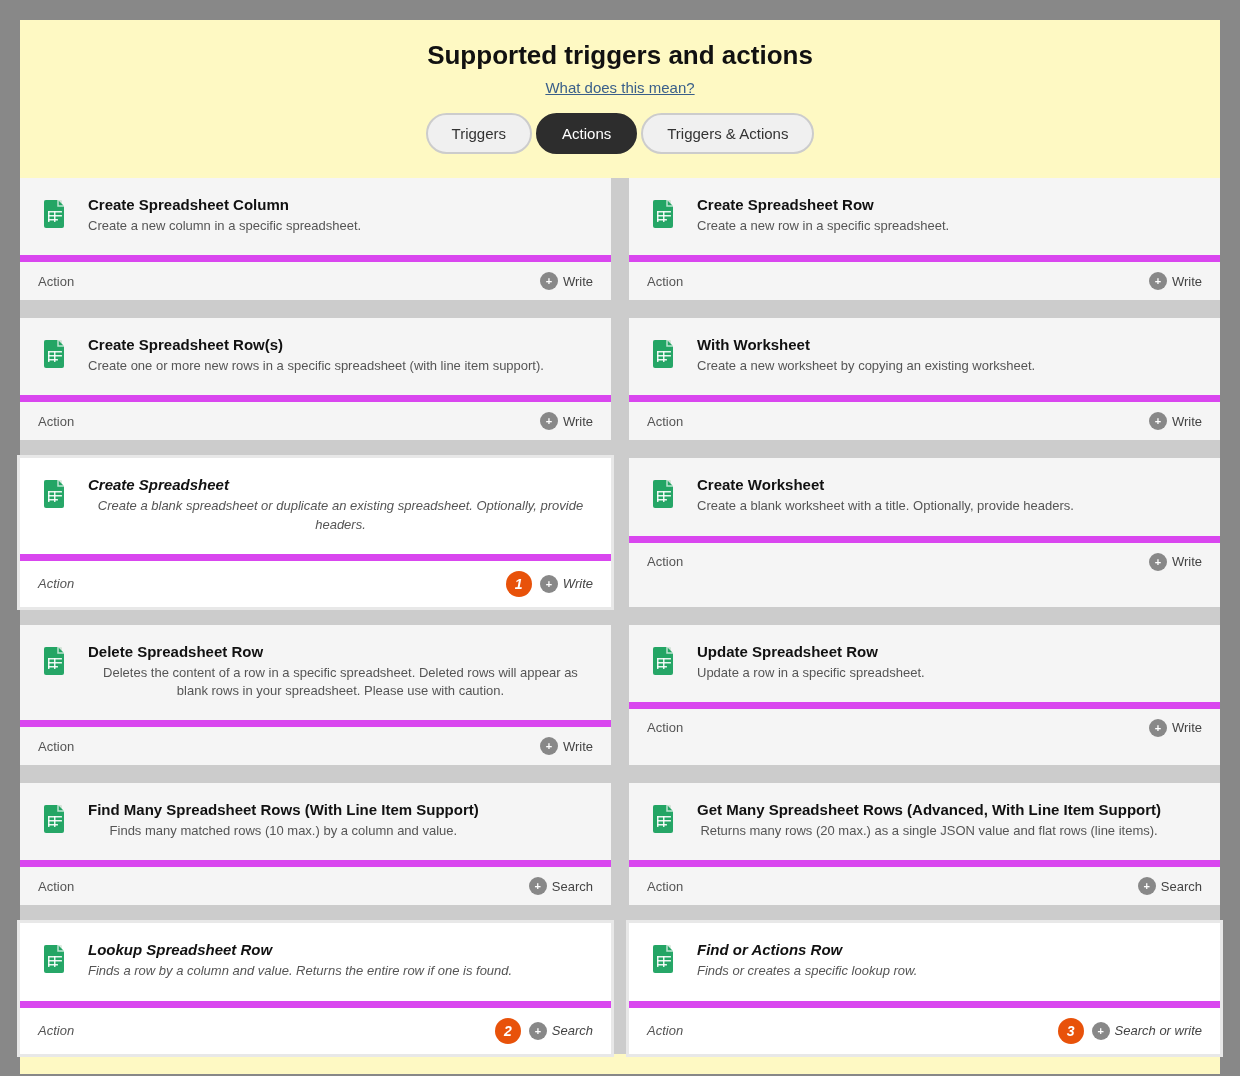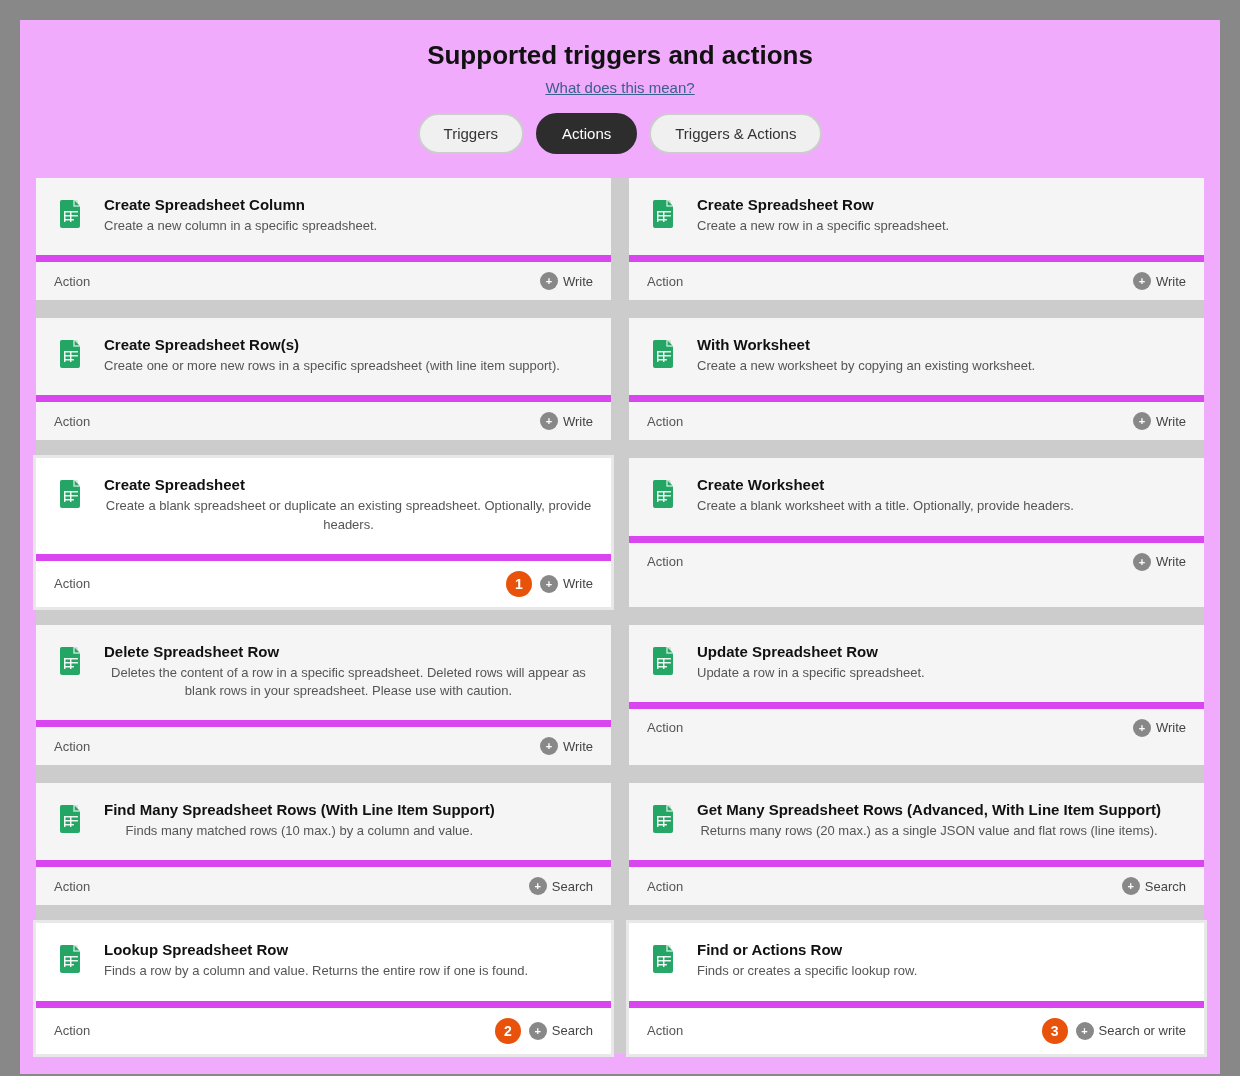--- a/index.html
+++ b/index.html
@@ -6,44 +6,44 @@
     body {
       font-family: -apple-system, BlinkMacSystemFont, 'Segoe UI', sans-serif;
       background: #888;
       min-height: 1076px;
       display: flex;
       justify-content: center;
       align-items: flex-start;
       padding: 20px;
     }
     .page-container {
-      background: #f0abfc;
+      background: #fef9c3;
       width: 1200px;
-      padding: 20px 16px;
+      padding: 20px 0;
     }
     .header {
       text-align: center;
       margin-bottom: 16px;
     }
     .header h1 {
       font-size: 26px;
       font-weight: 700;
       color: #111;
       margin-bottom: 8px;
     }
     .header a {
       color: #3a5f8a;
       font-size: 15px;
       text-decoration: underline;
       cursor: pointer;
     }
     .tabs {
       display: flex;
       justify-content: center;
-      gap: 12px;
+      gap: 4px;
       margin-bottom: 24px;
     }
     .tab-btn {
       padding: 10px 24px;
       border-radius: 999px;
       border: 2px solid #ccc;
       background: #f0f0f0;
       font-size: 15px;
       font-weight: 500;
       color: #333;
@@ -62,20 +62,21 @@
     }
     .card {
       background: #f5f5f5;
       padding: 0;
       position: relative;
     }
     .card.highlighted {
       background: #fff;
       box-shadow: 0 0 0 3px #e8e8e8;
       z-index: 2;
+      font-style: italic;
     }
     .card-body {
       padding: 18px 18px 12px 18px;
       display: flex;
       gap: 14px;
       align-items: flex-start;
     }
     .card-icon {
       width: 36px;
       height: 36px;

